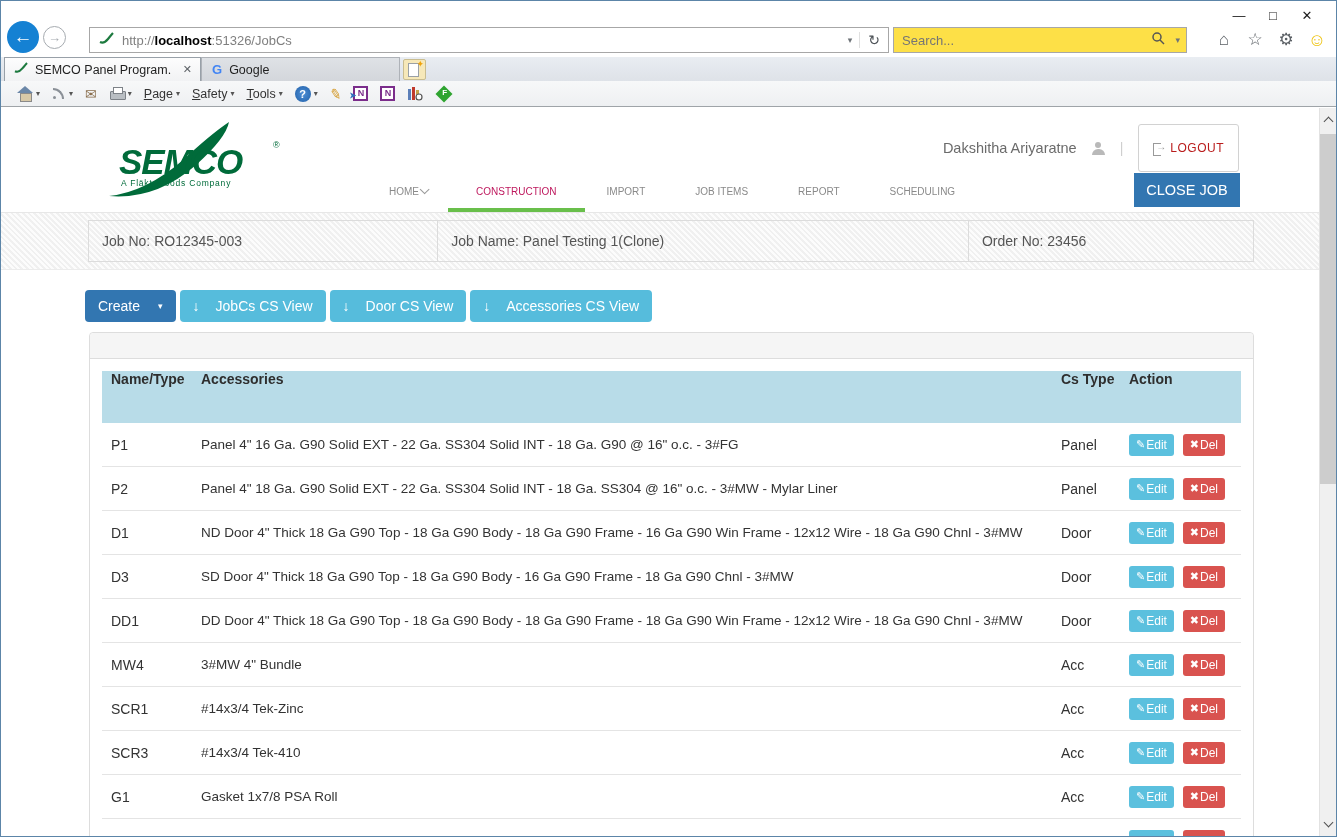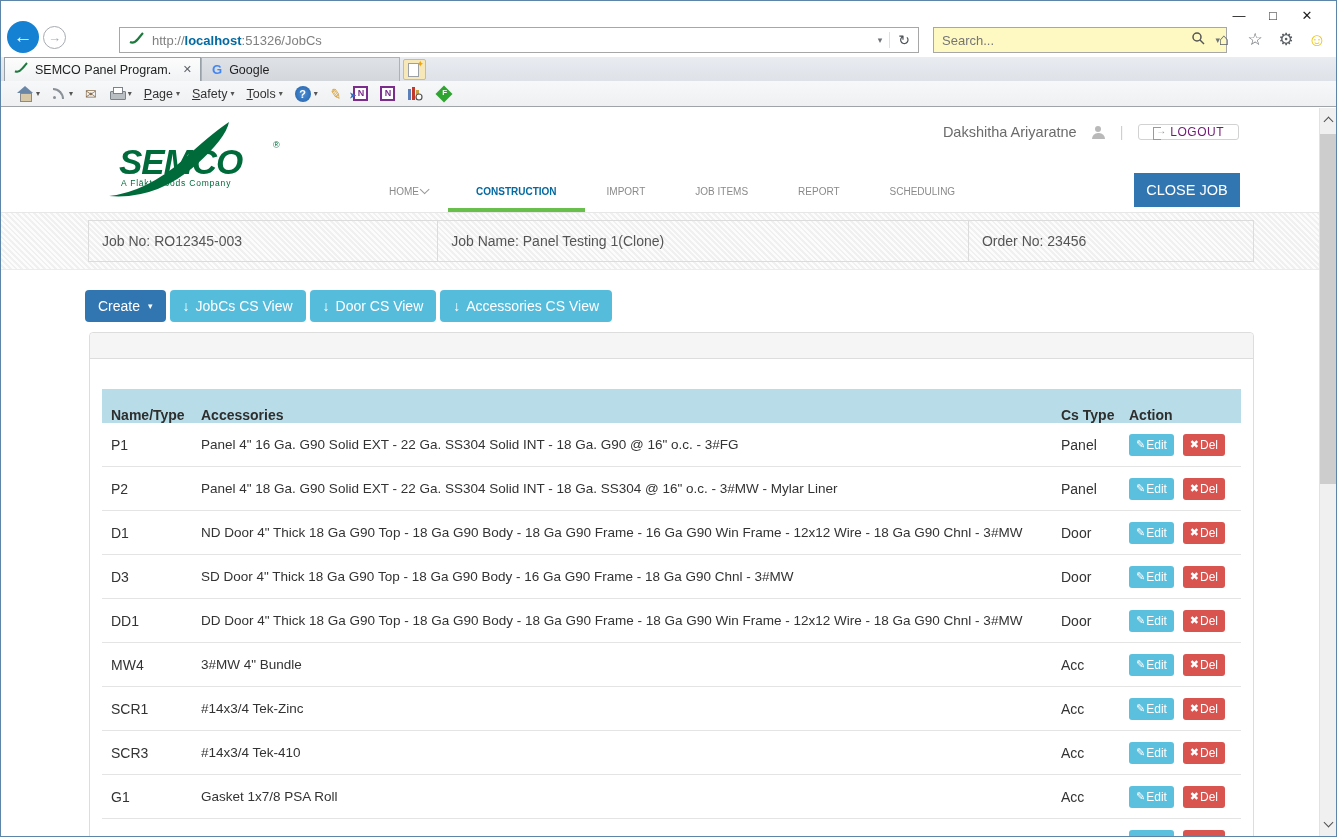--- a/index.html
+++ b/index.html
@@ -9,29 +9,29 @@
 
   
   .chrome-top { position:absolute; top:0; left:0; right:0; height:56px; background:#fff; }
   .btn-back { position:absolute; left:6px; top:20px; width:32px; height:32px; border-radius:50%;
               background:#1581d3; color:#fff; font-size:19px; font-weight:bold; text-align:center;
               line-height:30px; z-index:3; border:none; cursor:pointer;}
   .btn-fwd  { position:absolute; left:42px; top:25px; width:23px; height:23px; border-radius:50%;
               background:#fff; border:1px solid #a6abb0; color:#a6abb0; font-size:13px;
               text-align:center; line-height:21px; z-index:2;}
   .addr { position:absolute; left:88px; top:26px; width:800px; height:26px; background:#fff;
-          border:1px solid #a7a7a7; display:flex; align-items:center; font-size:13px;margin-left:30px; }
+          border:1px solid #a7a7a7; display:flex; align-items:center; font-size:13px; }
   .addr .fav { margin:0 8px 0 9px; }
   .url-prefix, .url-rest { color:#7f7f7f; }
-  .url-host { color:#0369a1; font-weight:bold; }
+  .url-host { color:#000000; font-weight:bold; }
   .addr .spacer { flex:1; }
   .addr .caret { color:#6f7479; font-size:9px; padding:0 7px; }
   .addr .refresh { color:#4b5055; font-size:14px; padding:0 8px; border-left:1px solid #e0e0e0; cursor:pointer;}
-  .search { position:absolute; left:892px; top:26px; width:294px; height:26px; background:#fef9c3;
-            border:1px solid #a7a7a7; display:flex; align-items:center;margin-left:40px; }
+  .search { position:absolute; left:892px; top:26px; width:294px; height:26px; background:#fde047;
+            border:1px solid #a7a7a7; display:flex; align-items:center; }
   .search input { flex:1; border:none; outline:none; font-size:13px; color:#444; padding-left:8px;
                   font-family:"Liberation Sans", sans-serif; background:transparent;}
   .search .mag { margin-right:4px; }
   .win-controls { position:absolute; right:12px; top:4px; display:flex; gap:0; z-index:5;}
   .win-controls span { width:34px; text-align:center; font-size:13px; color:#1c1c1c; cursor:pointer; line-height:22px;}
   .top-icons { position:absolute; right:6px; top:27px; display:flex; align-items:center; gap:5px; }
   .top-icons .ti { width:26px; text-align:center; font-size:17px; color:#5a5f64; cursor:pointer; line-height:24px;}
   .ti.smiley { color:#eec414; font-size:18px; }
 
   
@@ -93,59 +93,59 @@
                 color:#006b3a; letter-spacing:-1px; }
   .logo .reg { position:absolute; left:172px; top:20px; font-size:9px; color:#006b3a; }
   .logo .sub { position:absolute; left:20px; top:58px; font-size:8.5px; color:#006b3a; letter-spacing:0.8px; }
 
   .user-area { position:absolute; top:16px; right:82px; display:flex; align-items:center; gap:15px; }
   .user-name { font-size:14.5px; color:#6b6b6b; }
   .person { width:13px; height:13px; position:relative; display:inline-block;}
   .person::before { content:""; position:absolute; left:3.5px; top:0; width:6px; height:6px; border-radius:50%; background:#b9b9b9;}
   .person::after { content:""; position:absolute; left:0; top:7px; width:13px; height:6px; border-radius:6px 6px 0 0; background:#b9b9b9;}
   .sep { color:#cfcfcf; font-size:14px; }
-  .logout-btn { border:1px solid #d2d2d2; border-radius:3px; background:#fff; color:#701a75;
-                font-size:12px; letter-spacing:0.5px; padding:0 14px; display:flex; align-items:center; gap:6px; cursor:pointer;}
+  .logout-btn { border:1px solid #d2d2d2; border-radius:3px; background:#fff; color:#b91c1c;
+                font-size:12px; letter-spacing:0.5px; padding:16px 14px; display:flex; align-items:center; gap:6px; cursor:pointer;}
   .logout-ic { width:11px; height:11px; position:relative; display:inline-block;}
   .logout-ic::before { content:""; position:absolute; left:0; top:0; width:7px; height:11px; border:1.5px solid #9a9a9a; border-right:none;}
   .logout-ic::after { content:"→"; position:absolute; left:3px; top:-1.5px; font-size:10px; color:#9a9a9a;}
 
   .nav { position:absolute; left:388px; bottom:0; display:flex; align-items:flex-end; gap:50px; }
   .nav-item { font-size:10px; color:#8a8a8a; padding-bottom:15px; cursor:pointer; white-space:nowrap;
               display:flex; align-items:center; gap:0;}
-  .nav-item.active { color:#0369a1; border-bottom:4px solid #69bf4b; padding:0 28px 11px; margin:0 -28px;font-weight:bold; }
+  .nav-item.active { color:#be185d; border-bottom:4px solid #69bf4b; padding:0 28px 11px; margin:0 -28px; }
   .chev { width:7px; height:7px; border-right:1.5px solid #9a9a9a; border-bottom:1.5px solid #9a9a9a;
           transform:rotate(45deg) translateY(-3px); display:inline-block;}
   .close-job { position:absolute; right:81px; bottom:5px; width:106px; height:34px; background:#3276b1;
                color:#fff; border:none; font-size:14.5px; cursor:pointer; font-family:"Liberation Sans",sans-serif;}
 
   .job-strip { position:relative; height:57px; border-bottom:1px solid #ececec;
                background:#f5f5f5;
                background-image:repeating-linear-gradient(45deg, rgba(255,255,255,.7) 0 2px, rgba(0,0,0,.02) 2px 4px); }
   .job-box { position:absolute; left:87px; right:67px; top:7px; bottom:7px; border:1px solid #dcdcdc; display:flex; }
   .job-cell { font-size:14px; color:#555; display:flex; align-items:center; padding-left:13px; }
   .job-cell.c1 { width:30%; border-right:1px solid #dcdcdc; }
   .job-cell.c2 { width:45.6%; border-right:1px solid #dcdcdc; }
   .job-cell.c3 { flex:1; }
 
   .btn-row { position:absolute; left:84px; top:182px; display:flex; gap:4px; }
   .btn { border:none; border-radius:4px; color:#fff; font-size:14px; height:32px; cursor:pointer;
-         display:flex; align-items:center; gap:6px; padding:0 13px; font-family:"Liberation Sans",sans-serif;}
+         display:flex; align-items:center; gap:16px; padding:0 13px; font-family:"Liberation Sans",sans-serif;}
   .btn-create { background:#3276b1; }
   .btn-create .bcaret { font-size:9px; margin-left:2px;}
   .btn-cs { background:#56bcdc; }
   .dl-ic { font-size:14px; font-weight:bold; }
 
   .panel { position:absolute; left:88px; top:224px; width:1165px; height:560px;
            border:1px solid #ddd; border-radius:4px 4px 0 0; background:#fff; }
   .panel-heading { height:26px; background:#f5f5f5; border-bottom:1px solid #ddd; border-radius:4px 4px 0 0; }
   .panel-body { padding:12px; }
 
-  .thead { display:flex; align-items:flex-end; height:34px; background:#b8dce8; font-size:14px;
-           font-weight:bold; color:#2e2e2e;margin-top:18px; }
+  .thead { display:flex; align-items:flex-start; height:52px; background:#b8dce8; font-size:14px;
+           font-weight:bold; color:#2e2e2e; }
   .col-name { width:90px; padding-left:9px; }
   .col-desc { flex:1; padding-left:9px; }
   .col-cs { width:68px; }
   .col-action { width:112px; }
   .trow { display:flex; align-items:center; height:44px; border-bottom:1px solid #e4e4e4;
           font-size:14px; color:#333; }
   .trow .col-desc { font-size:13.5px; }
   .abtn { border:none; border-radius:3px; color:#fff; font-size:12px; height:22px; padding:0 7px;
           cursor:pointer; display:inline-flex; align-items:center; gap:1px; font-family:"Liberation Sans",sans-serif;}
   .abtn .ic { font-size:11px; }

